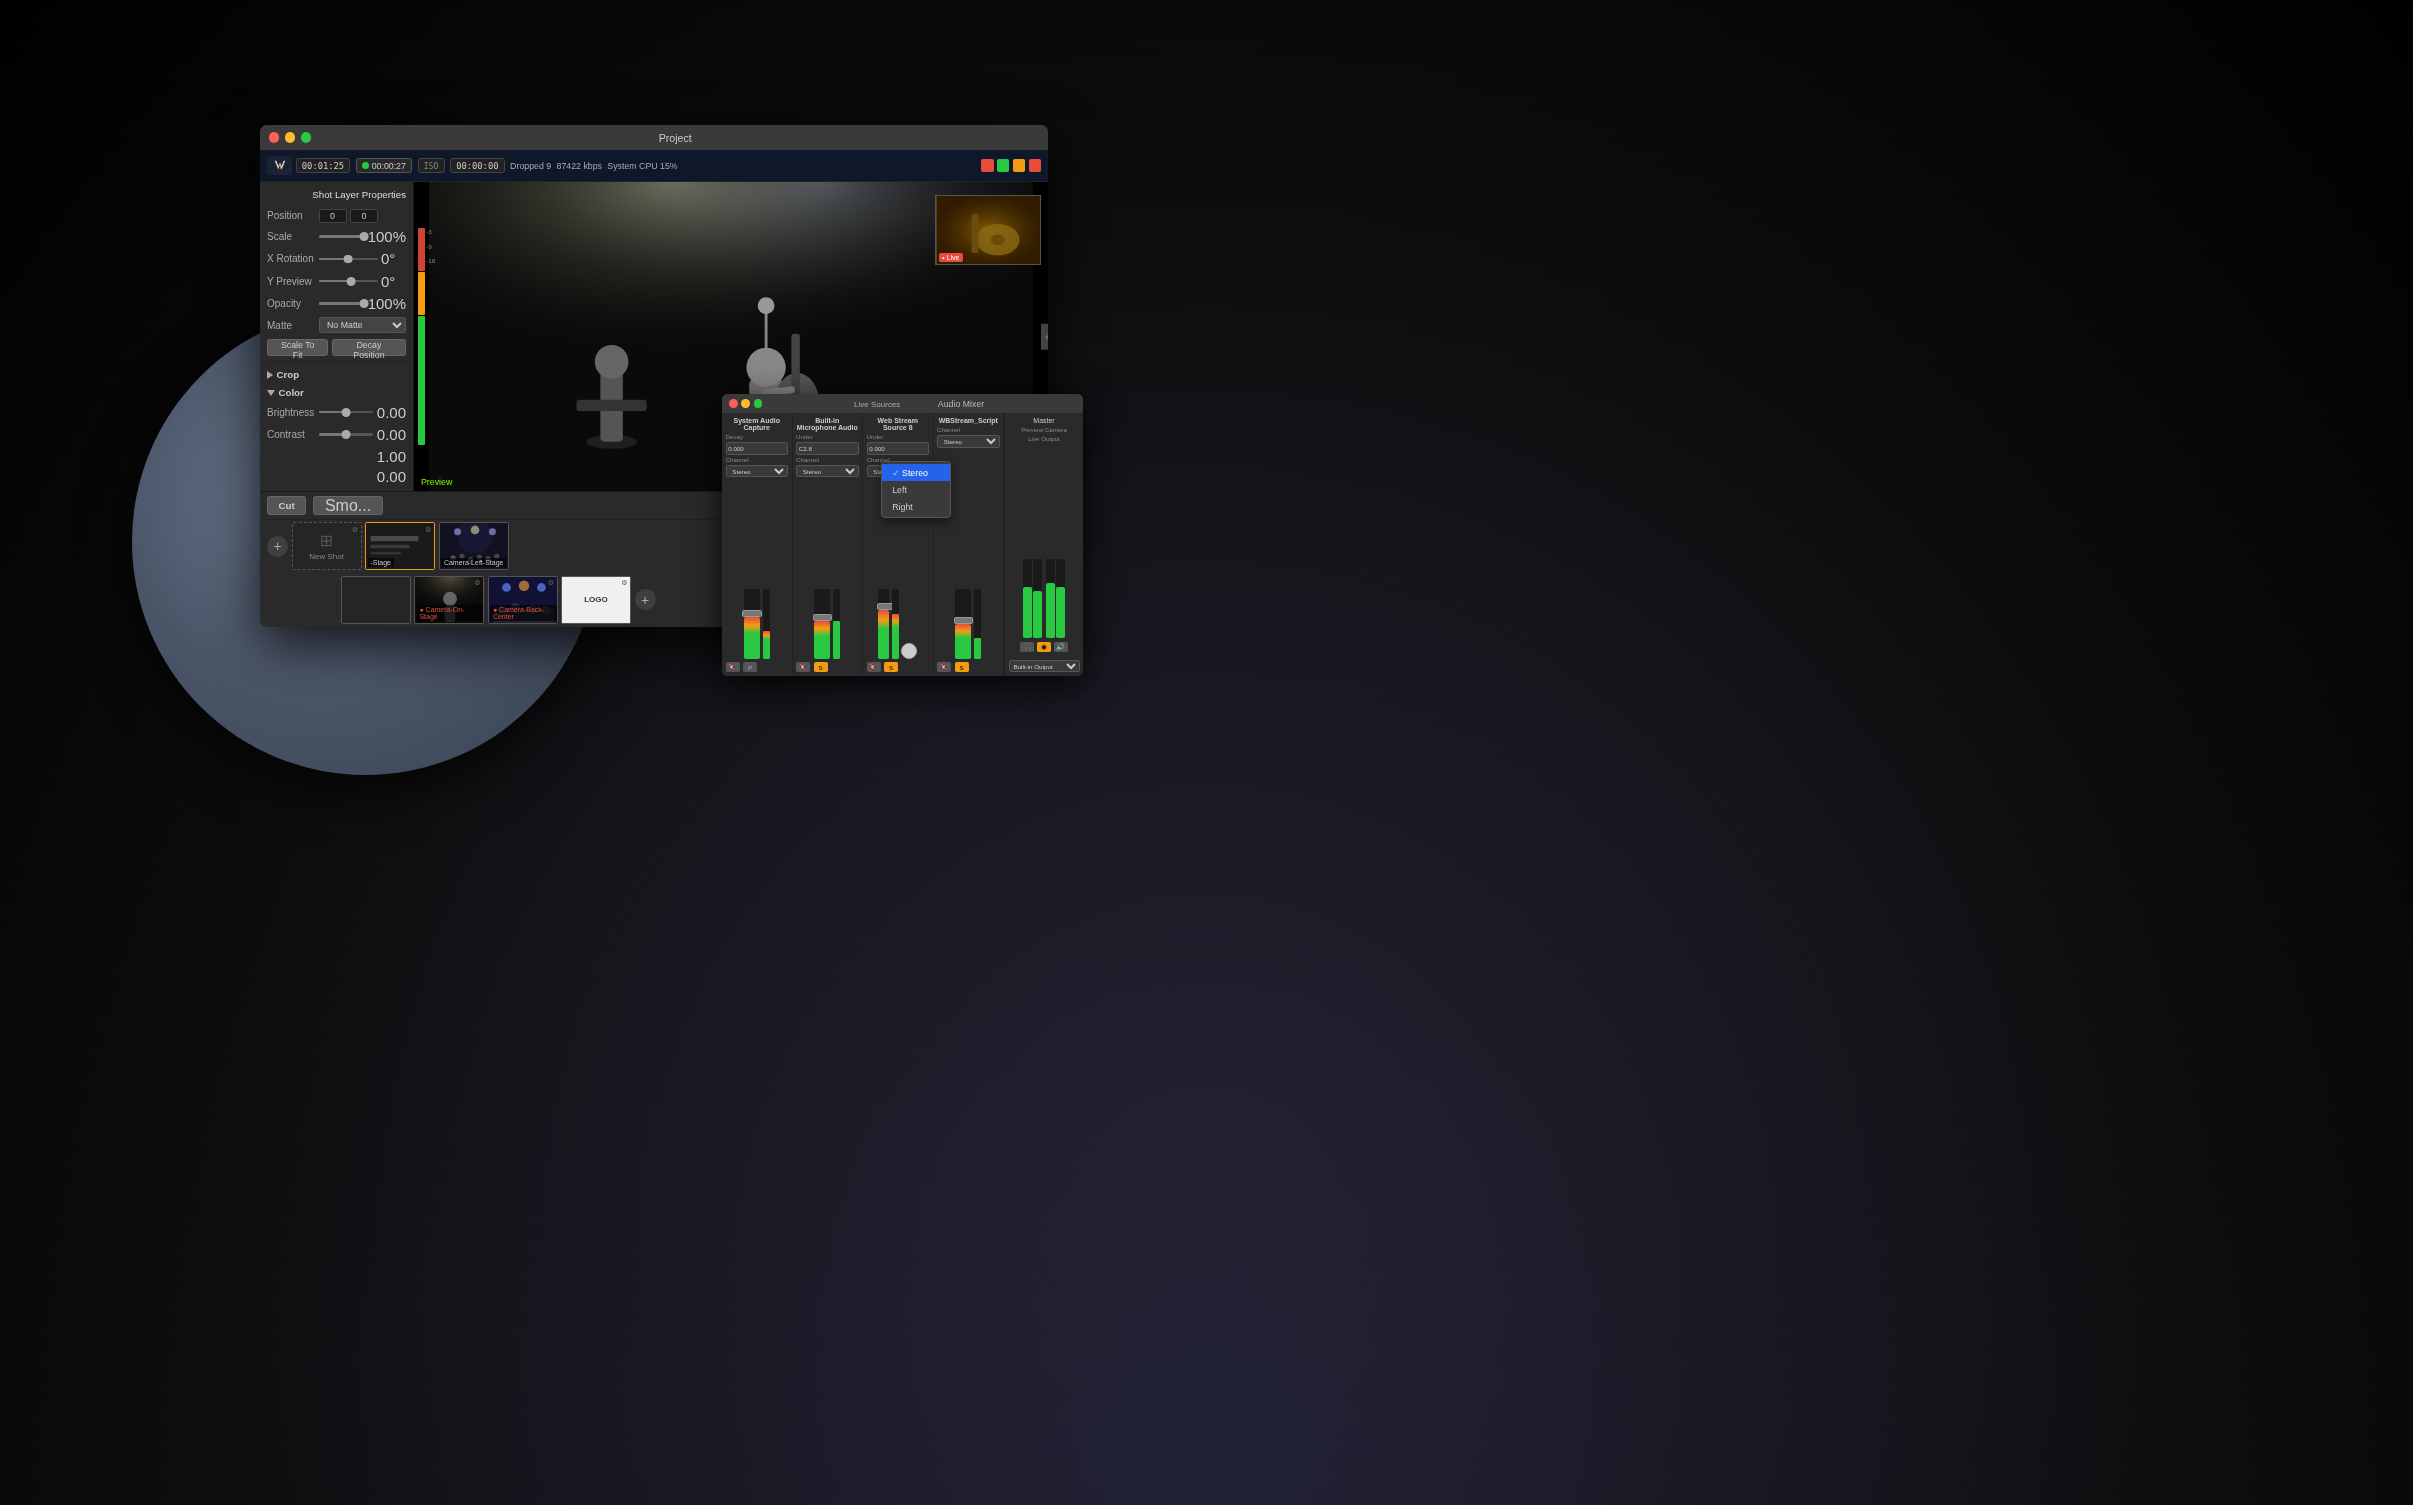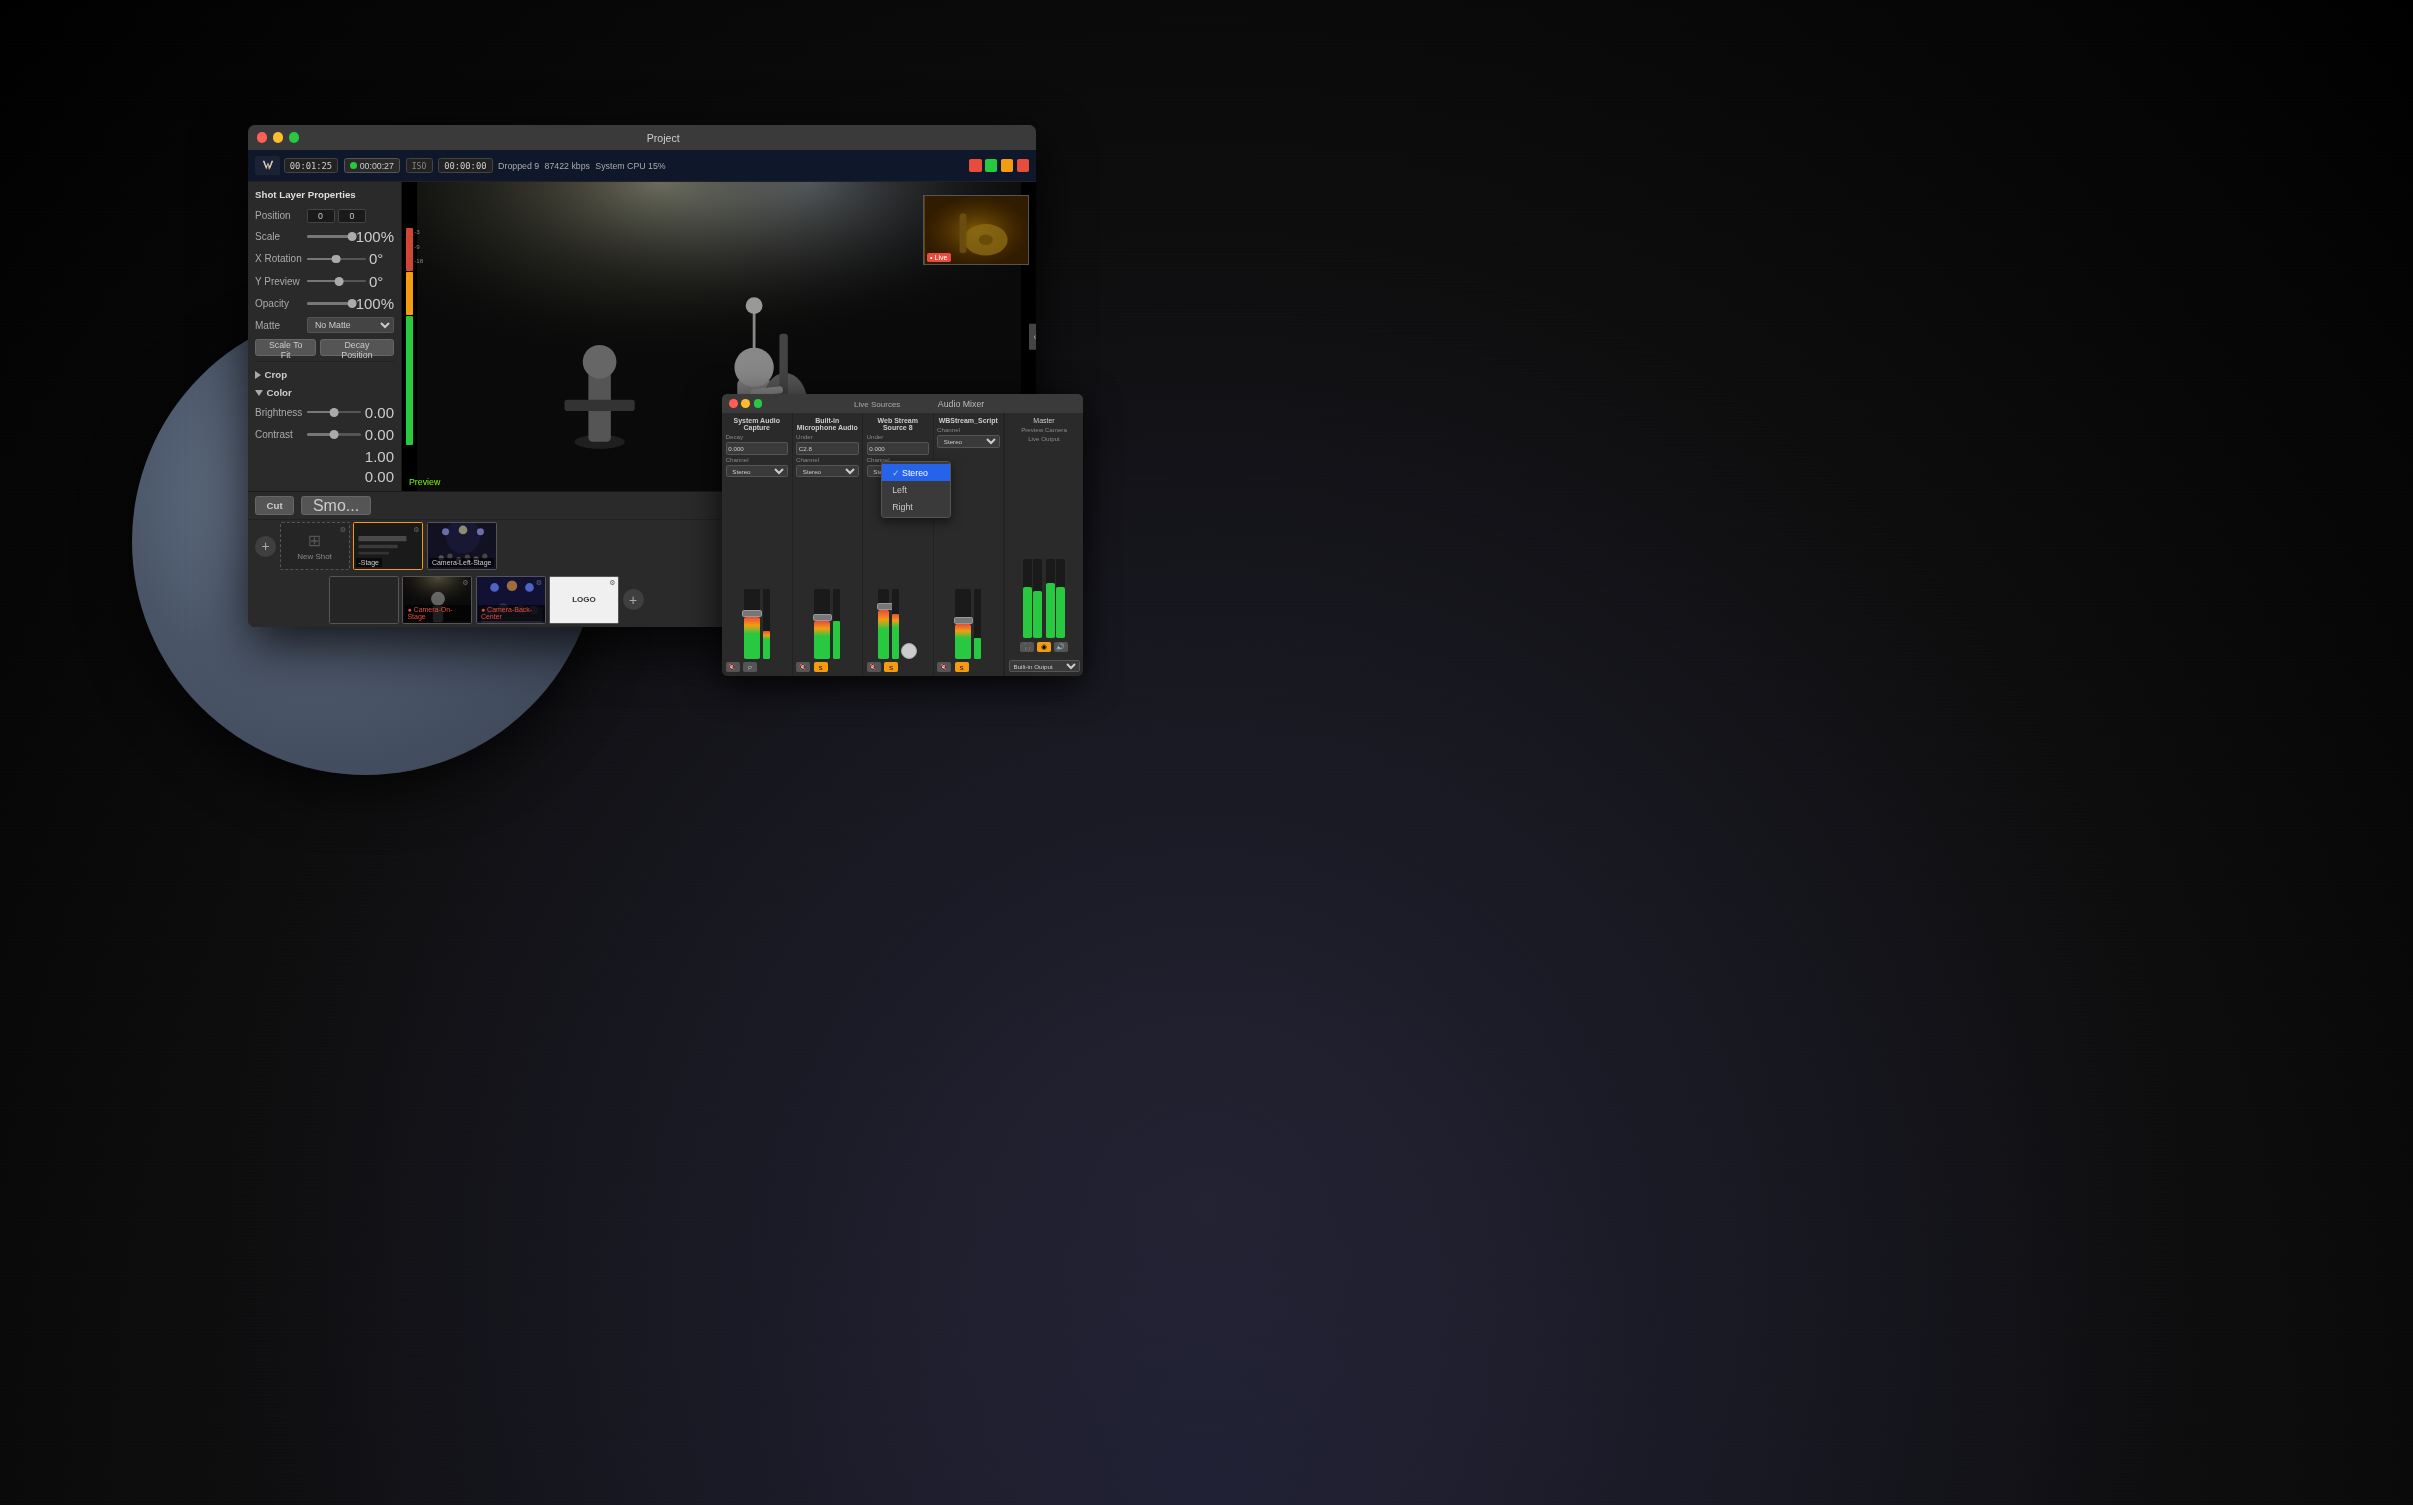--- a/index.html
+++ b/index.html
@@ -45,21 +45,21 @@
       box-shadow: 0 17.6px 53px rgba(0,0,0,0.7);
     }
     .logo-w {
       width: 247px;
       height: 247px;
     }
 
     
     .wirecast-window {
       position: absolute;
-      left: 248px;
+      left: 260px;
       top: 125px;
       width: 788px;
       height: 502px;
       background: #2a2a2a;
       border-radius: 7px;
       box-shadow: 0 17.6px 53px rgba(0,0,0,0.8);
       z-index: 20;
       overflow: hidden;
       display: flex;
       flex-direction: column;
@@ -174,22 +174,23 @@
       width: 154px;
       background: #2a2a2a;
       border-right: 0.9px solid #1a1a1a;
       padding: 7px;
       overflow-y: auto;
       flex-shrink: 0;
     }
     .panel-title {
       color: #ddd;
       font-size: 9.7px;
-      font-weight: 700;
+      font-weight: 400;
       margin-bottom: 8.8px;
+      text-align: right;
     }
     .prop-row {
       display: flex;
       align-items: center;
       margin-bottom: 5.3px;
       gap: 3.5px;
     }
     .prop-label {
       color: #aaa;
       font-size: 10px;

